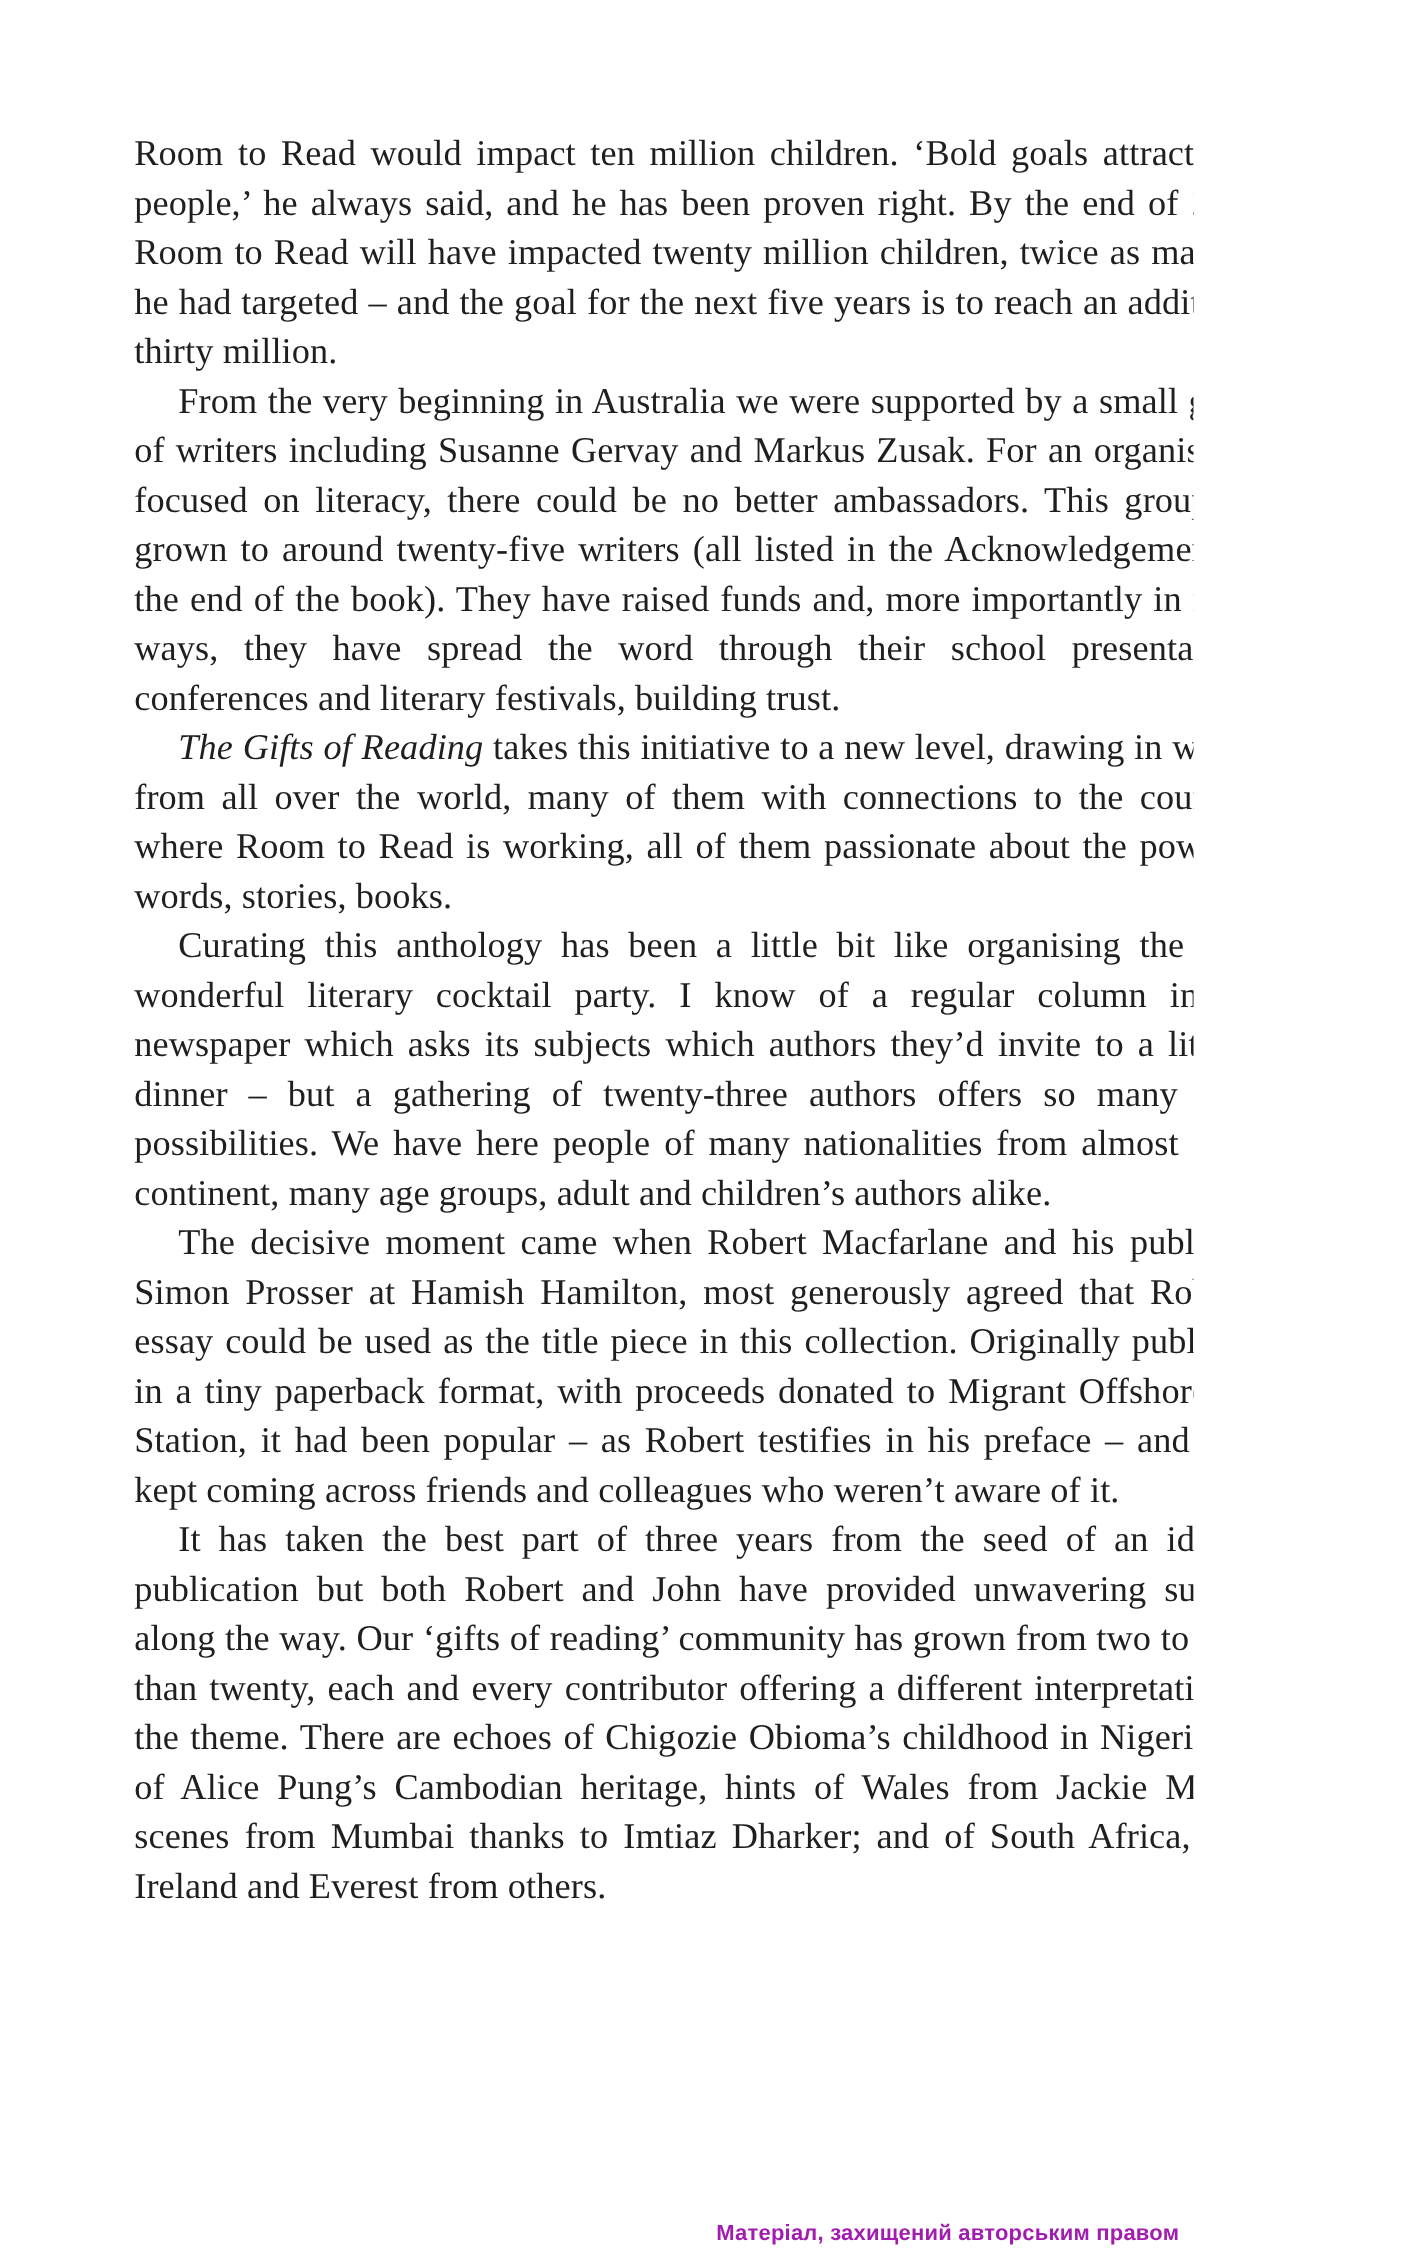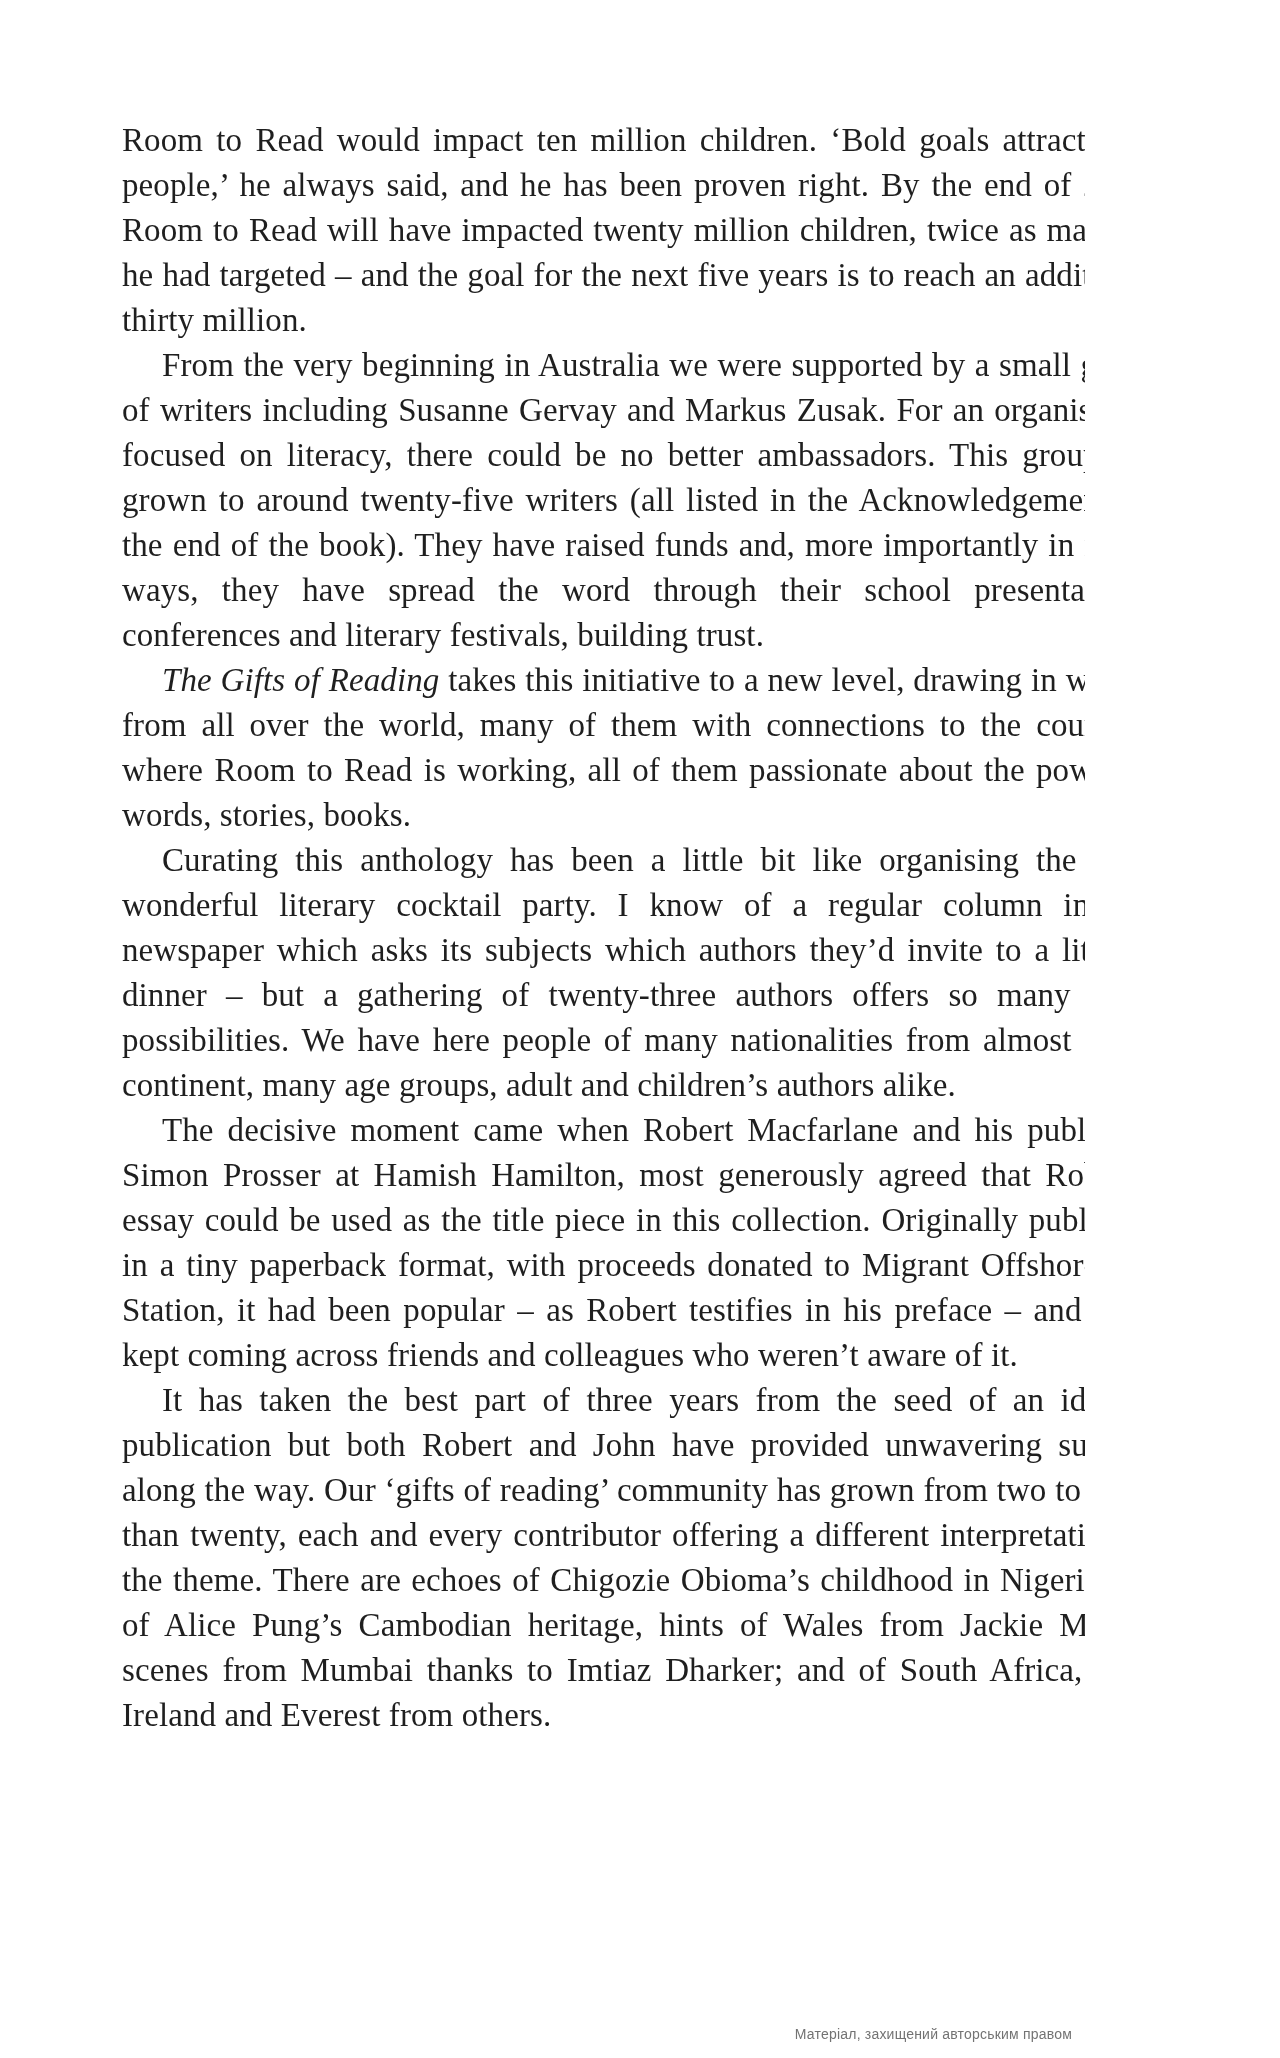--- a/index.html
+++ b/index.html
@@ -35,23 +35,24 @@
   }
   .text-block em {
     font-style: italic;
     margin-top: 15px;
   }
   .copyright-note {
     position: absolute;
     right: 13px;
     bottom: 16px;
     font-family: "Liberation Sans", "DejaVu Sans", sans-serif;
-    font-size: 14px;
+    font-size: 20px;
     letter-spacing: 0.2px;
-    color: #737373;
+    color: #a21caf;
+    font-weight: bold;
   }
 </style>
 </head>
 <body>
 
 <div class="page">
 
   <div class="text-block">
 
     <p>

